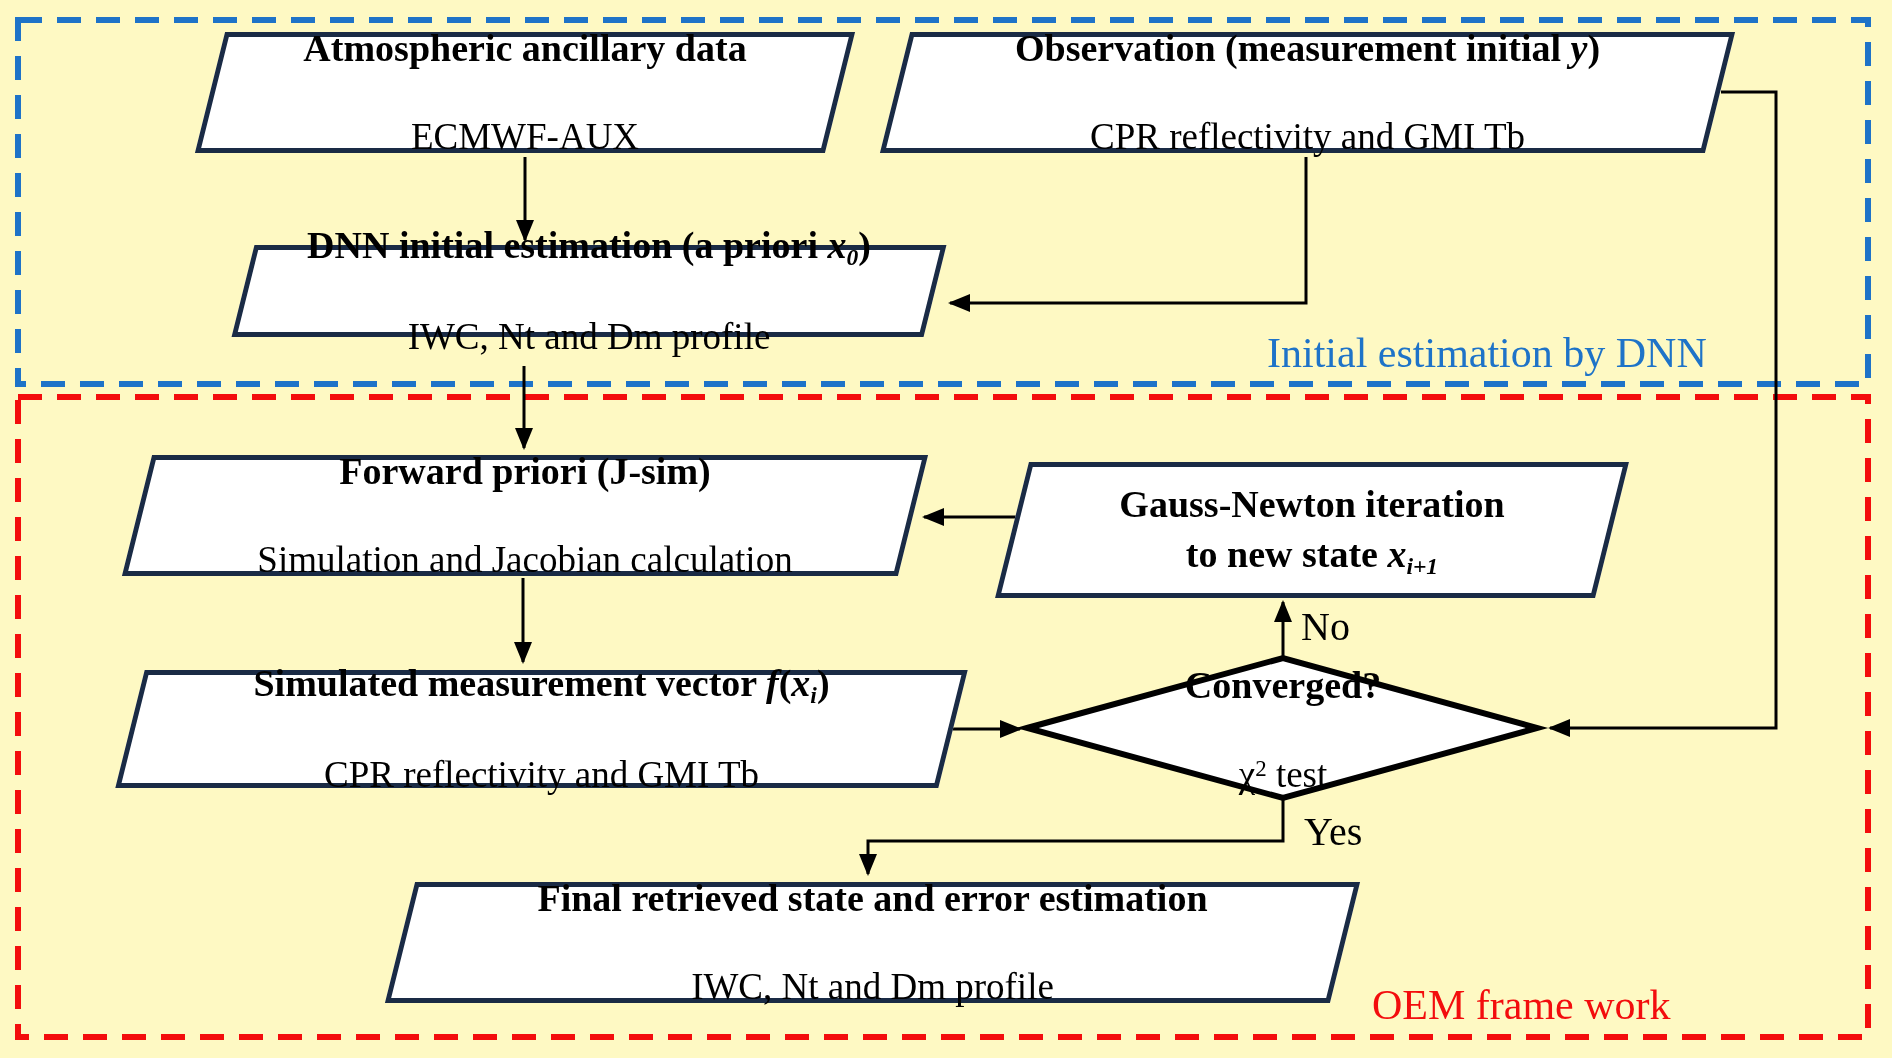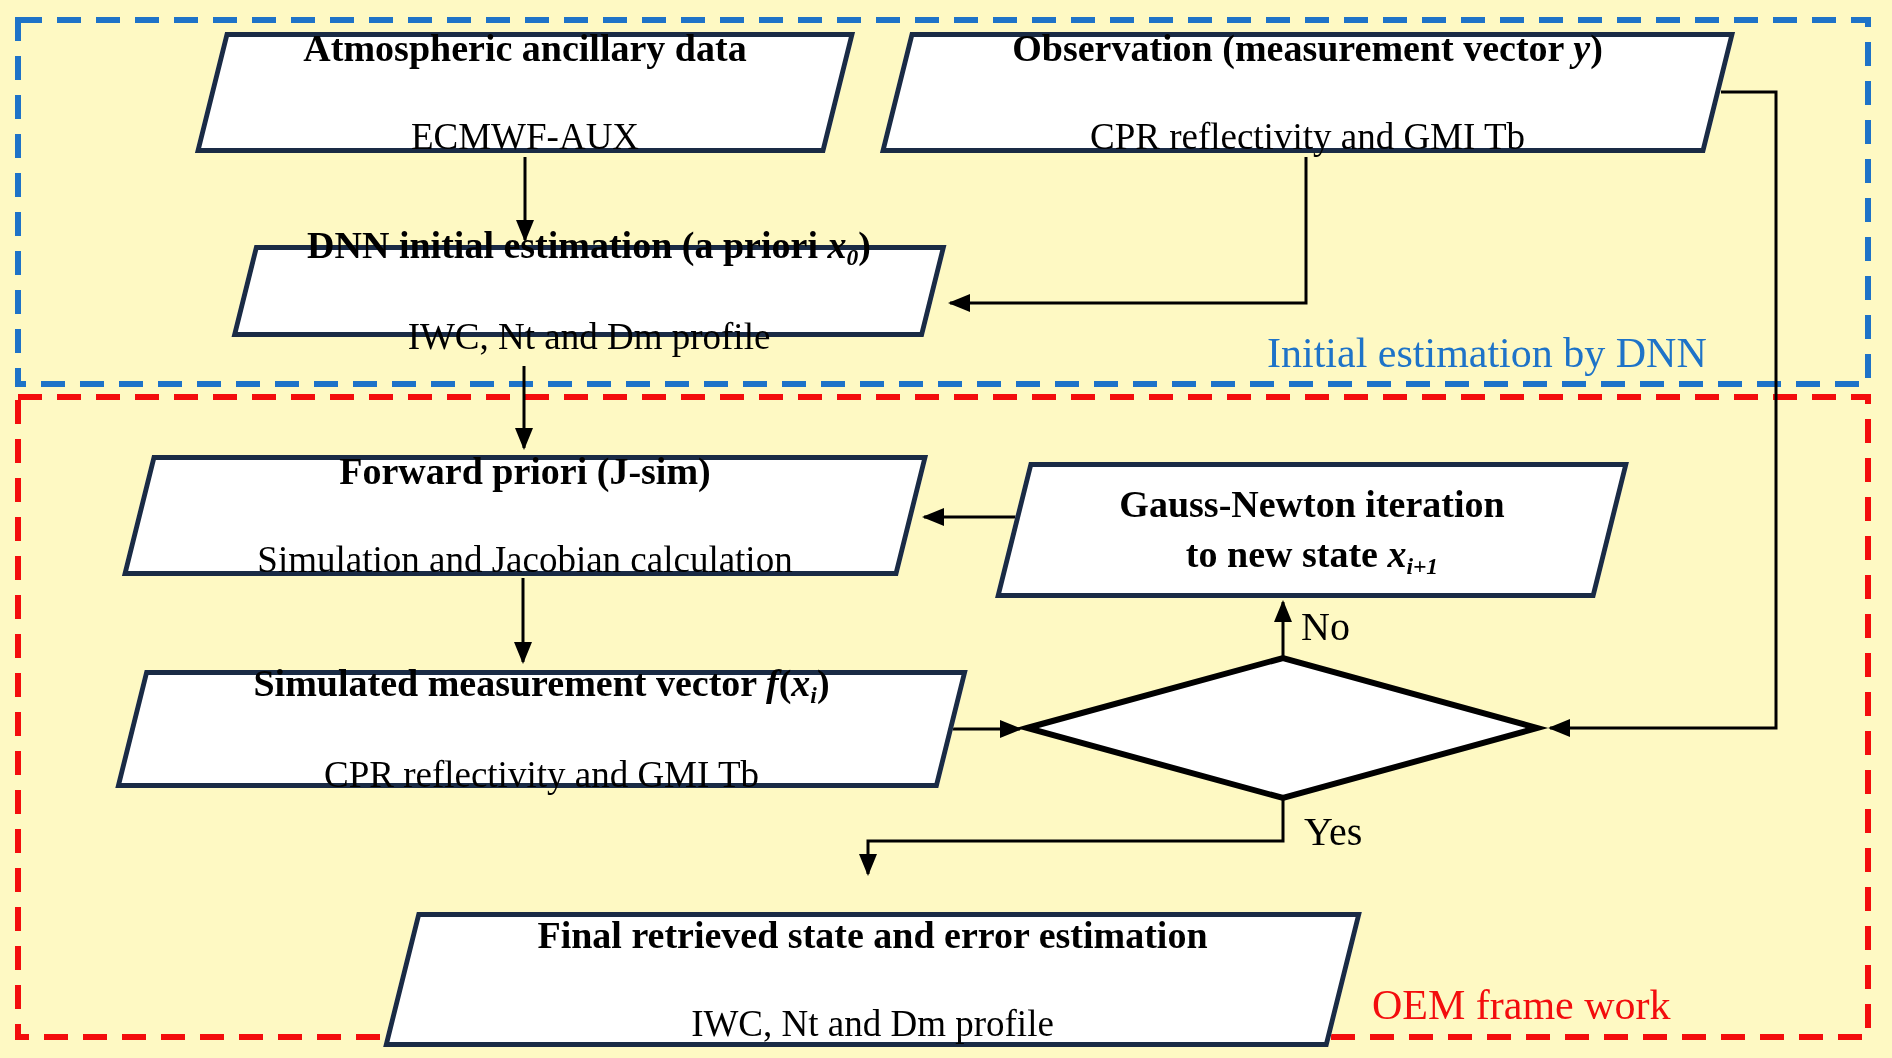--- a/index.html
+++ b/index.html
@@ -77,21 +77,21 @@
     <div class="shape"></div>
     <div class="content">
       <div class="l1"><span class="s-b">Atmospheric ancillary data</span></div>
       <div class="l2"><span>ECMWF-AUX</span></div>
     </div>
   </div>
 
   <div class="node" style="left:895px;top:32px;width:825px;height:121px;">
     <div class="shape"></div>
     <div class="content">
-      <div class="l1"><span class="s-b">Observation (measurement vector </span><span class="s-bi">y</span><span class="s-b">)</span></div>
+      <div class="l1"><span class="s-b">Observation (measurement initial </span><span class="s-bi">y</span><span class="s-b">)</span></div>
       <div class="l2"><span>CPR reflectivity and GMI </span><span class="s-i">Tb</span></div>
     </div>
   </div>
 
   <div class="node" style="left:243px;top:245px;width:692px;height:92px;">
     <div class="shape"></div>
     <div class="content">
       <div class="l1"><span class="s-b">DNN initial estimation (a priori </span><span class="s-bi">x</span><span class="s-bsub">0</span><span class="s-b">)</span></div>
       <div class="l2"><span>IWC, Nt and Dm profile</span></div>
     </div>
@@ -114,28 +114,32 @@
   </div>
 
   <div class="node" style="left:130px;top:670px;width:823px;height:118px;">
     <div class="shape"></div>
     <div class="content">
       <div class="l1"><span class="s-b">Simulated measurement vector </span><span class="s-bi">f</span><span class="s-b">(</span><span class="s-bi">x</span><span class="s-bsub">i</span><span class="s-b">)</span></div>
       <div class="l2"><span>CPR reflectivity and GMI </span><span class="s-i">Tb</span></div>
     </div>
   </div>
 
-  <div class="node" style="left:400px;top:912px;width:945px;height:135px;">
+  <div class="node" style="left:400px;top:882px;width:945px;height:121px;">
     <div class="shape"></div>
     <div class="content">
       <div class="l1"><span class="s-b">Final retrieved state and error estimation</span></div>
       <div class="l2"><span>IWC, Nt and Dm profile</span></div>
     </div>
   </div>
 
+  <div class="diamond-text">
+    <div class="l1"><span class="s-b">Converged?</span></div>
+    <div class="l2"><span class="s-i">χ</span><span class="s-sup">2</span><span> test</span></div>
+  </div>
 
   <div class="edge-label" id="label-no">No</div>
   <div class="edge-label" id="label-yes">Yes</div>
 
   <div class="region-label" id="label-oem-region" style="color: rgb(243, 13, 13);">OEM frame work</div>
   <div class="region-label" id="label-dnn-region" style="color: rgb(30, 115, 200);">Initial estimation by DNN</div>
 
 </div>
 
 </body></html>

